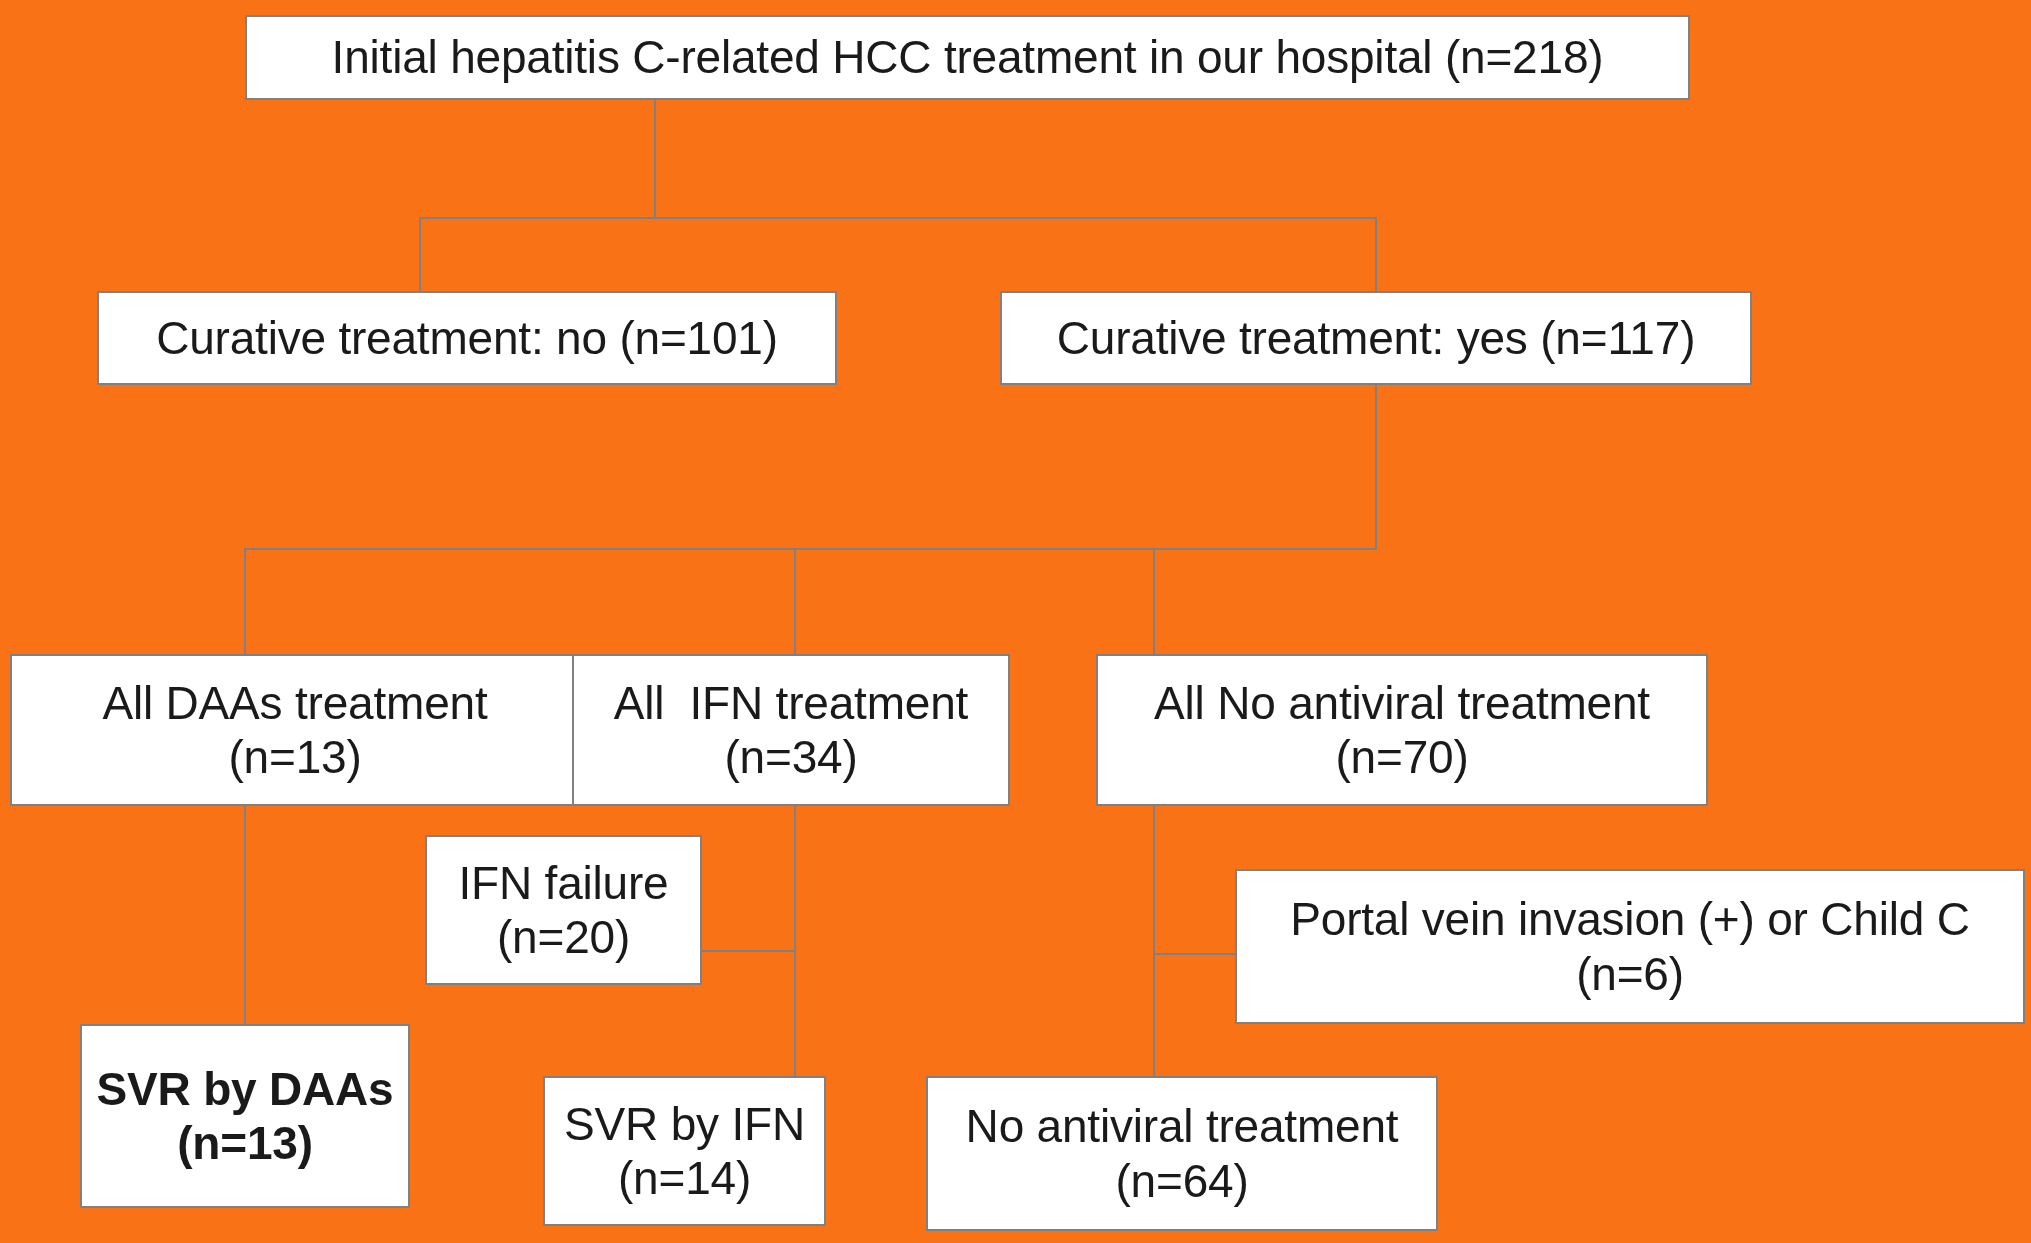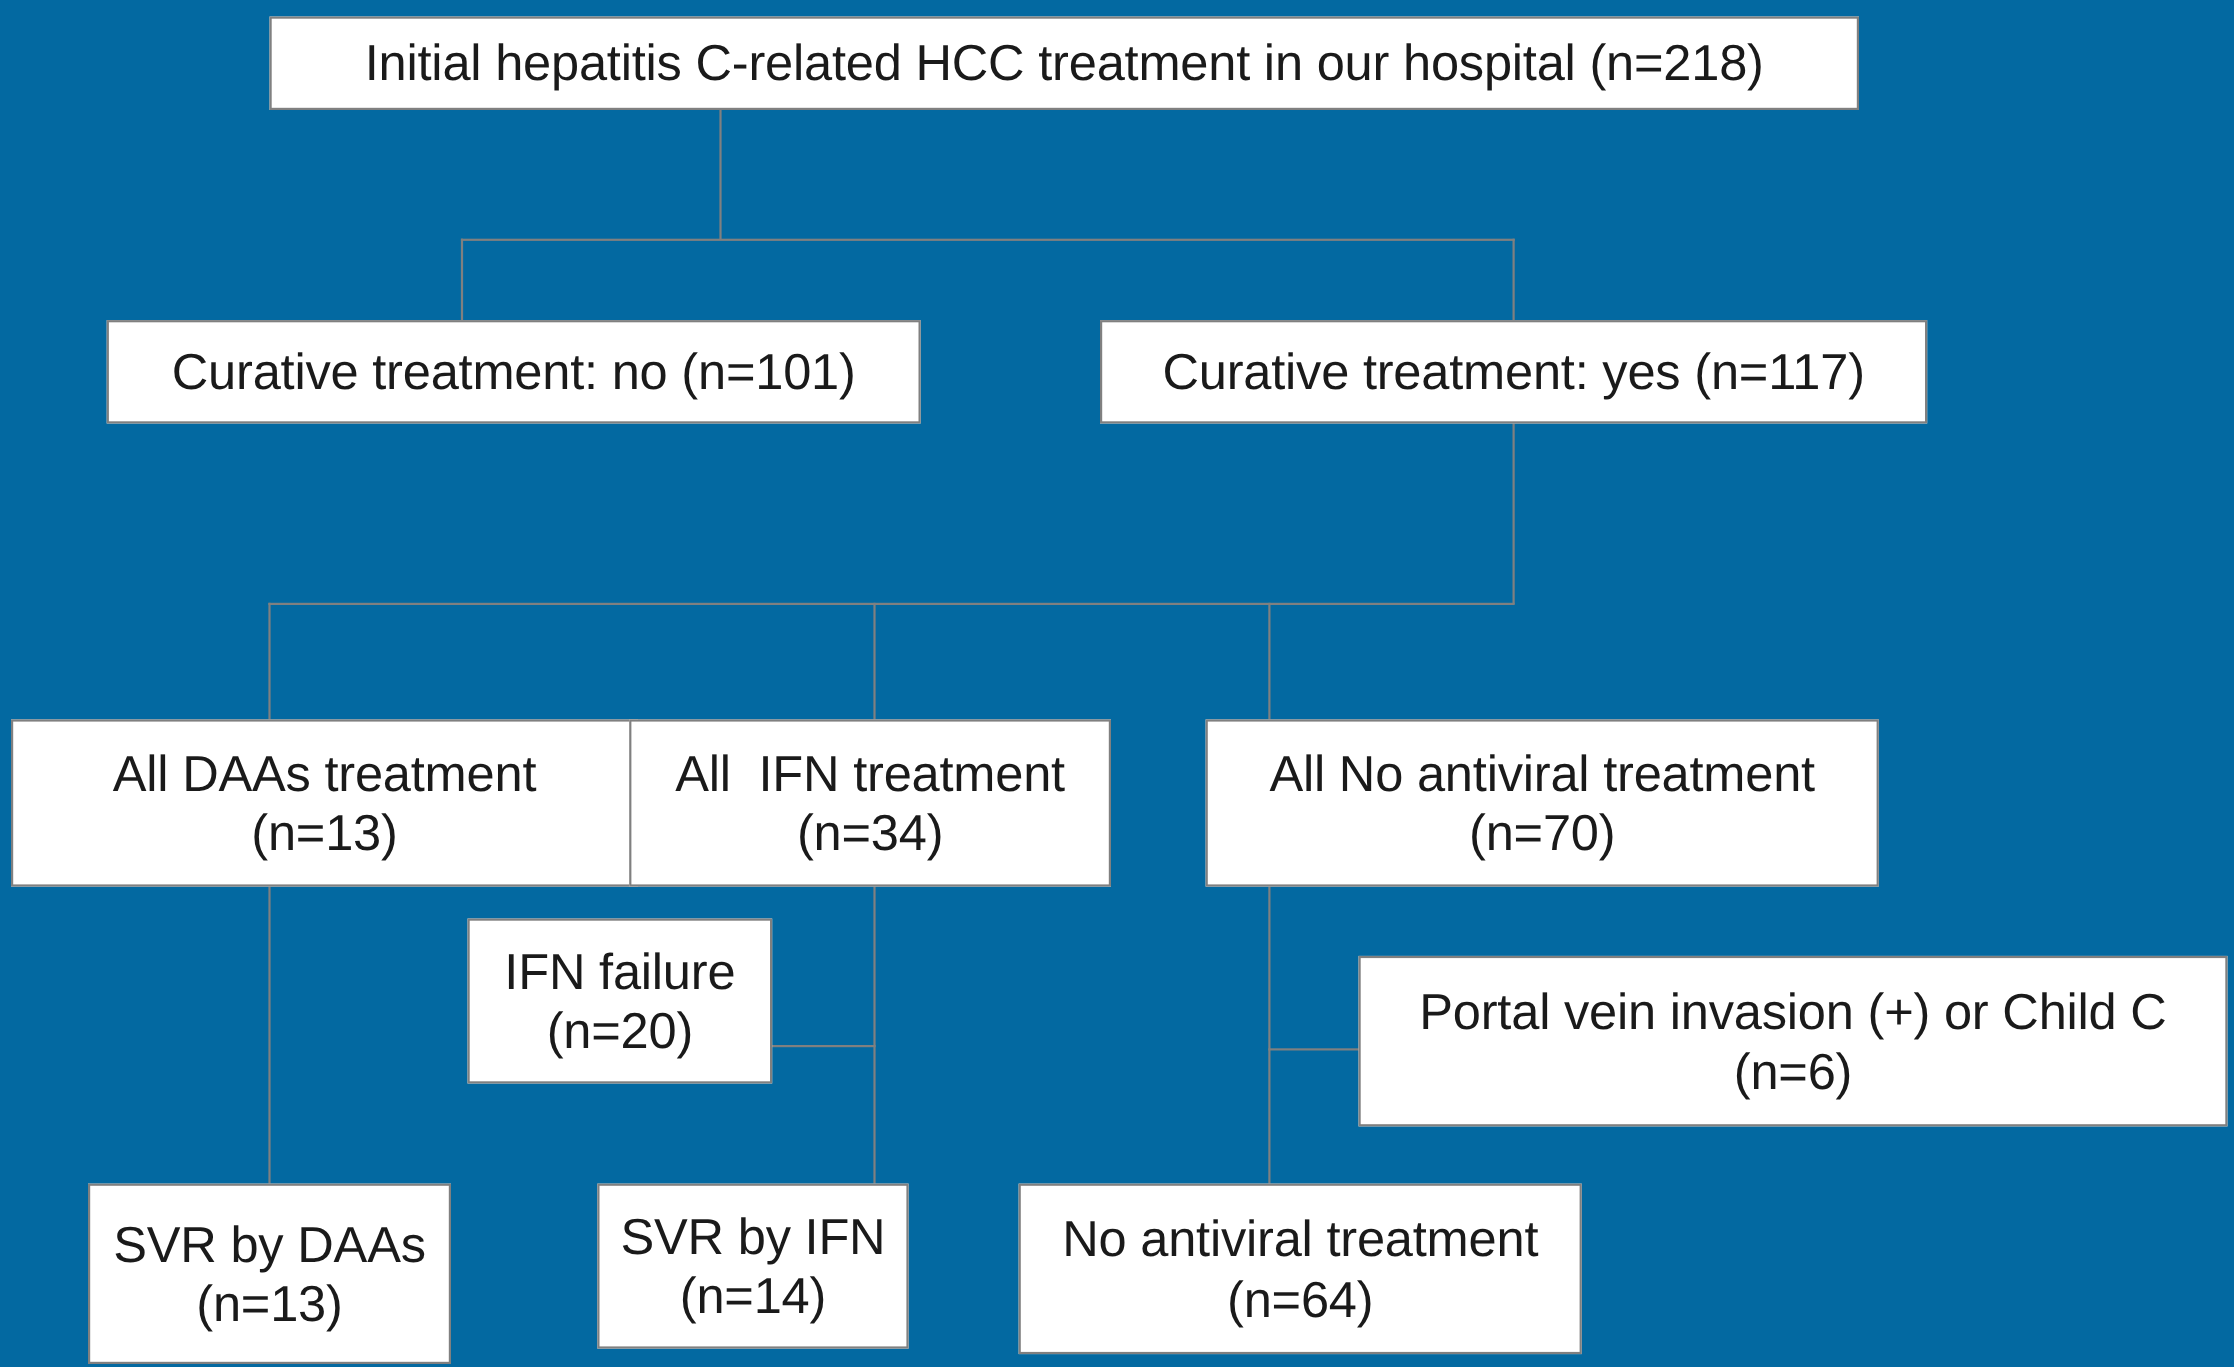--- a/index.html
+++ b/index.html
@@ -4,21 +4,21 @@
 <style>
   html, body {
     margin: 0;
     padding: 0;
     background: #ffffff;
   }
   #canvas {
     position: relative;
     width: 2031px;
     height: 1243px;
-    background: #0369a1;
+    background: #f97316;
     font-family: "Liberation Sans", sans-serif;
     overflow: hidden;
   }
   .node {
     position: absolute;
     box-sizing: border-box;
     border: 2px solid #808080;
     background: #ffffff;
     display: flex;
     flex-direction: column;
@@ -110,21 +110,21 @@
   <div class="node" style="left:425px; top:835px; width:277px; height:150px;">
     <span>IFN failure</span>
     <span class="line2">(n=20)</span>
   </div>
 
   <div class="node" style="left:1235px; top:869px; width:790px; height:155px;">
     <span>Portal vein invasion (+) or Child C</span>
     <span class="line2">(n=6)</span>
   </div>
 
-  <div class="node" style="left:80px; top:1076px; width:330px; height:164px;">
+  <div class="node" style="left:80px; top:1024px; width:330px; height:184px;font-weight:bold;">
     <span>SVR by DAAs</span>
     <span class="line2">(n=13)</span>
   </div>
 
   <div class="node" style="left:543px; top:1076px; width:283px; height:150px;">
     <span>SVR by IFN</span>
     <span class="line2">(n=14)</span>
   </div>
 
   <div class="node" style="left:886px; top:1076px; width:512px; height:155px;margin-left:40px;">

